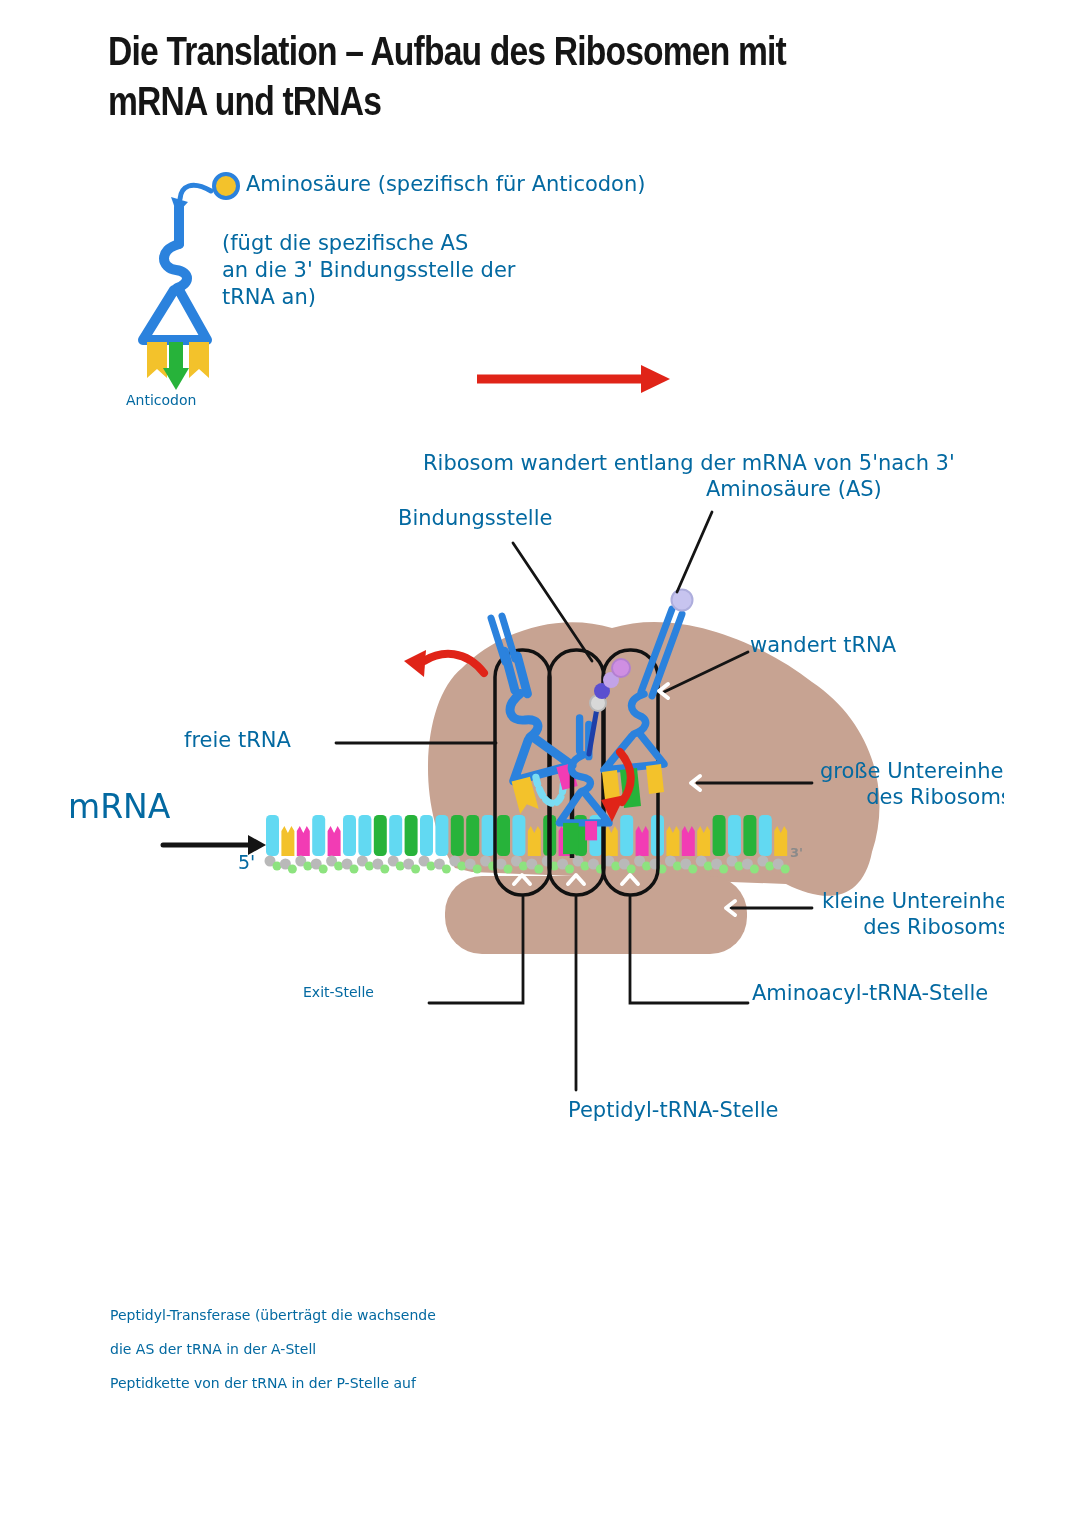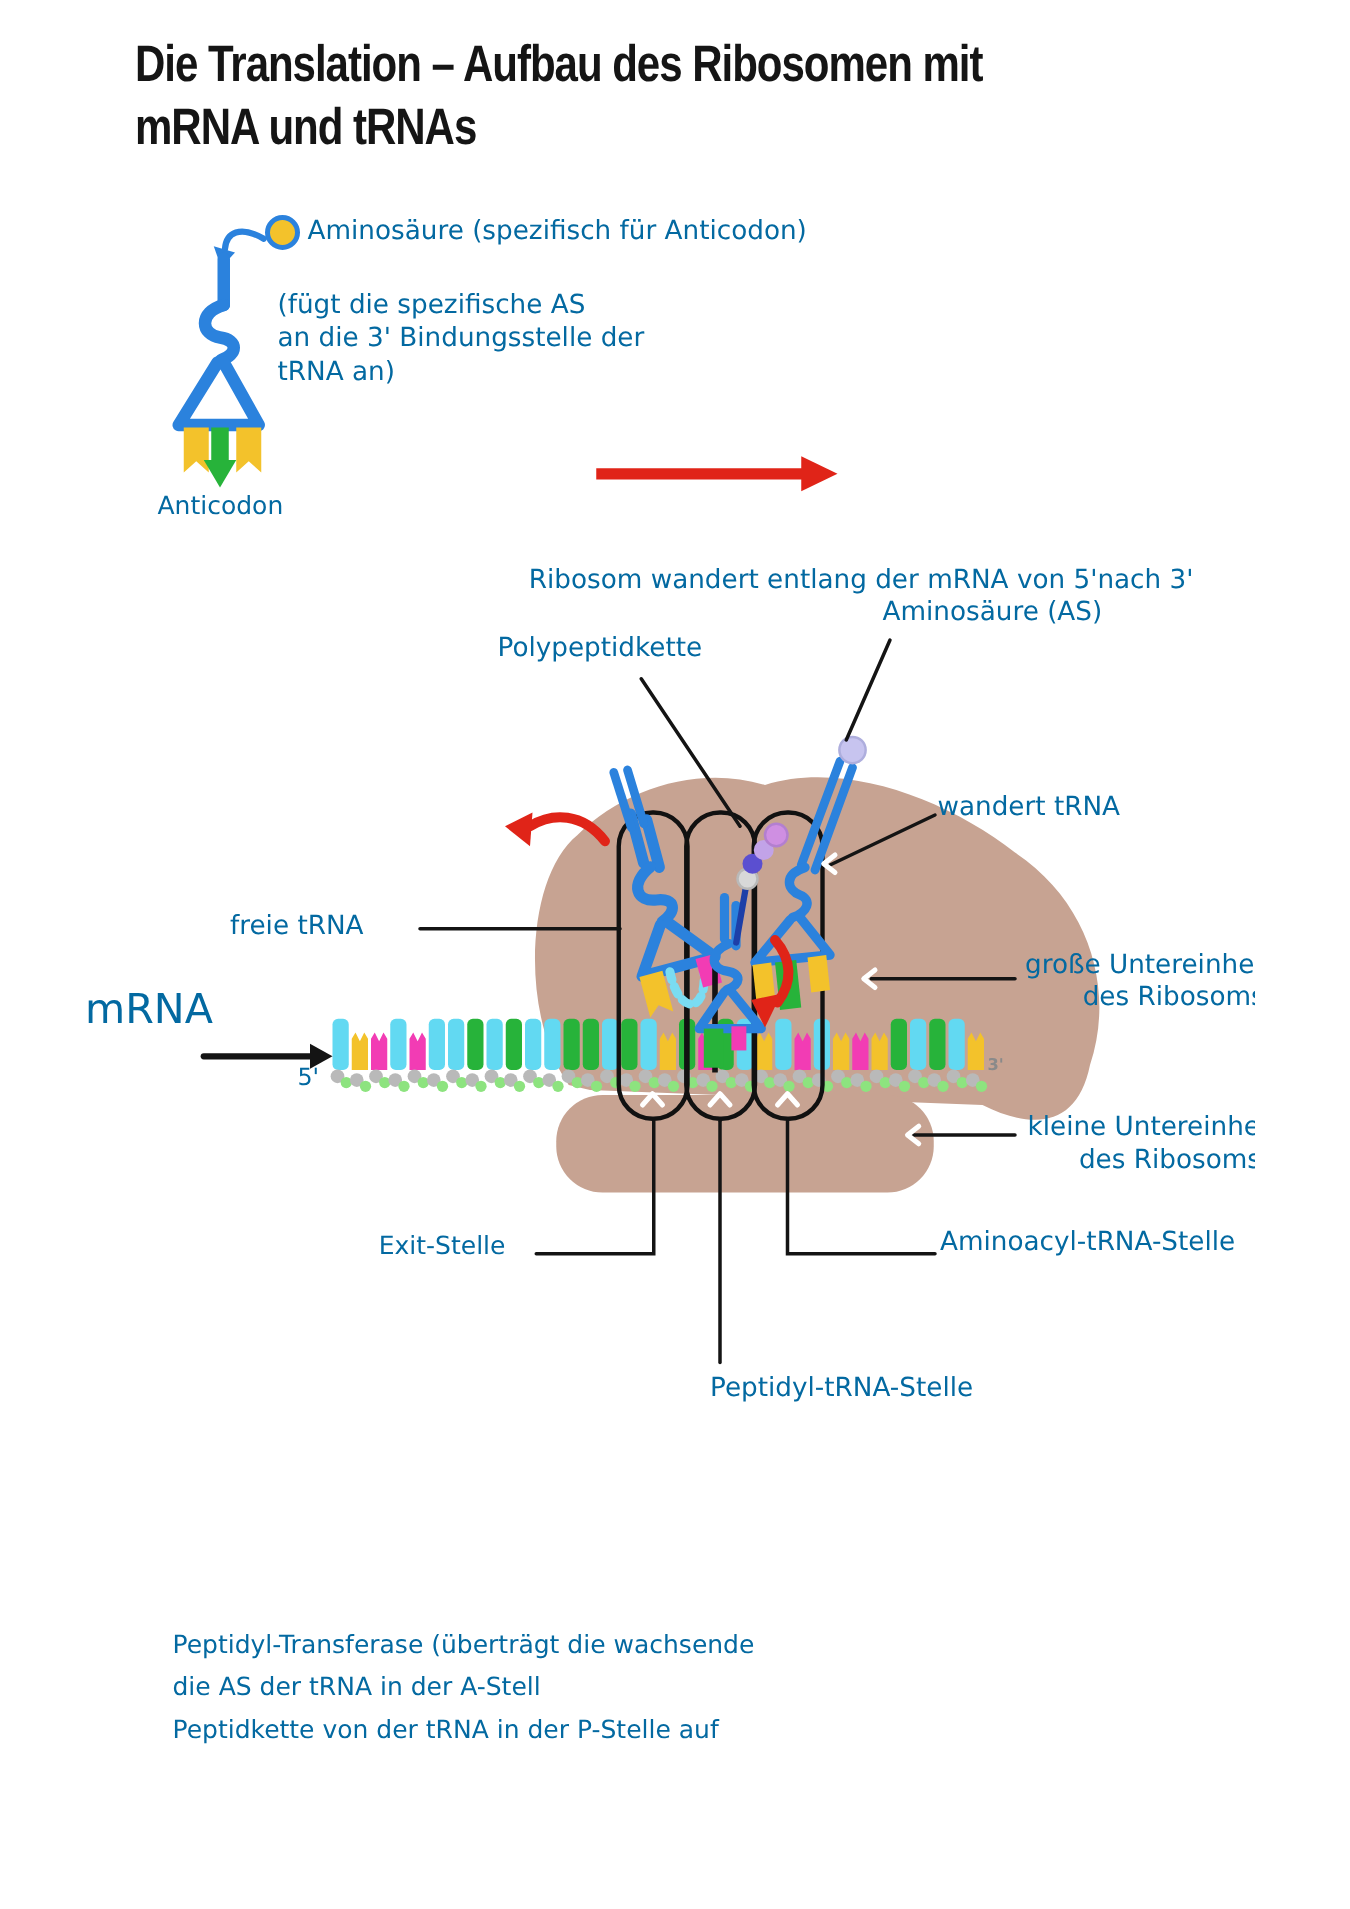--- a/index.html
+++ b/index.html
@@ -4,26 +4,26 @@
 <style>
   html,body{margin:0;padding:0;background:#ffffff;}
   #page{position:relative;width:1004px;height:1527px;background:#fff;overflow:hidden;
         font-family:"DejaVu Sans",sans-serif;color:#161616;}
   #art{position:absolute;left:0;top:0;}
   .lbl{position:absolute;font-weight:400;color:#0369a1;white-space:nowrap;}
   .title{font-family:"Liberation Sans",sans-serif;font-weight:800;font-size:41px;
          line-height:50px;transform:scaleX(.82);transform-origin:left top;
          letter-spacing:-1px;color:#151515;}
   .h21{font-size:21px;}
-  .h22{font-size:20px;}
+  .h22{font-size:14px;}
   .small-gray{font-size:13px;color:#8a8a8a;font-weight:700;}
   .center{text-align:center;}
   .lh27{line-height:27px;}
   .lh26{line-height:26px;}
-  .lh34{line-height:34px;margin-left:28px;}
+  .lh34{line-height:34px;}
 </style>
 </head>
 <body>
 
 <div id="page">
 
   <svg id="art" width="1080" height="1527" viewBox="0 0 1080 1527">
 
     <defs>
       <g id="trnaBody" fill="none" stroke="var(--trna-blue)" stroke-width="8" stroke-linecap="round" stroke-linejoin="round">
@@ -262,21 +262,21 @@
   <div class="lbl h21 lh27" style="left:222px;top:230px;">
     <div>(fügt die spezifische AS</div>
     <div>an die 3' Bindungsstelle der</div>
     <div>tRNA an)</div>
   </div>
 
   <div class="lbl h22" style="left:126px;top:392px;">Anticodon</div>
 
   <div class="lbl h21" style="left:423px;top:414px;margin-top:37px;">Ribosom wandert entlang der mRNA von 5'nach 3'</div>
 
-  <div class="lbl h21" style="left:398px;top:506px;">Polypeptidkette</div>
+  <div class="lbl h21" style="left:398px;top:506px;">Bindungsstelle</div>
 
   <div class="lbl h21" style="left:706px;top:477px;">Aminosäure (AS)</div>
 
   <div class="lbl h21" style="left:750px;top:633px;">wandert tRNA</div>
 
   <div class="lbl h21 lh26 center" style="left:820px;top:758px;width:238px;">
     <div>große Untereinheit (UE)</div>
     <div>des Ribosoms</div>
   </div>
 

